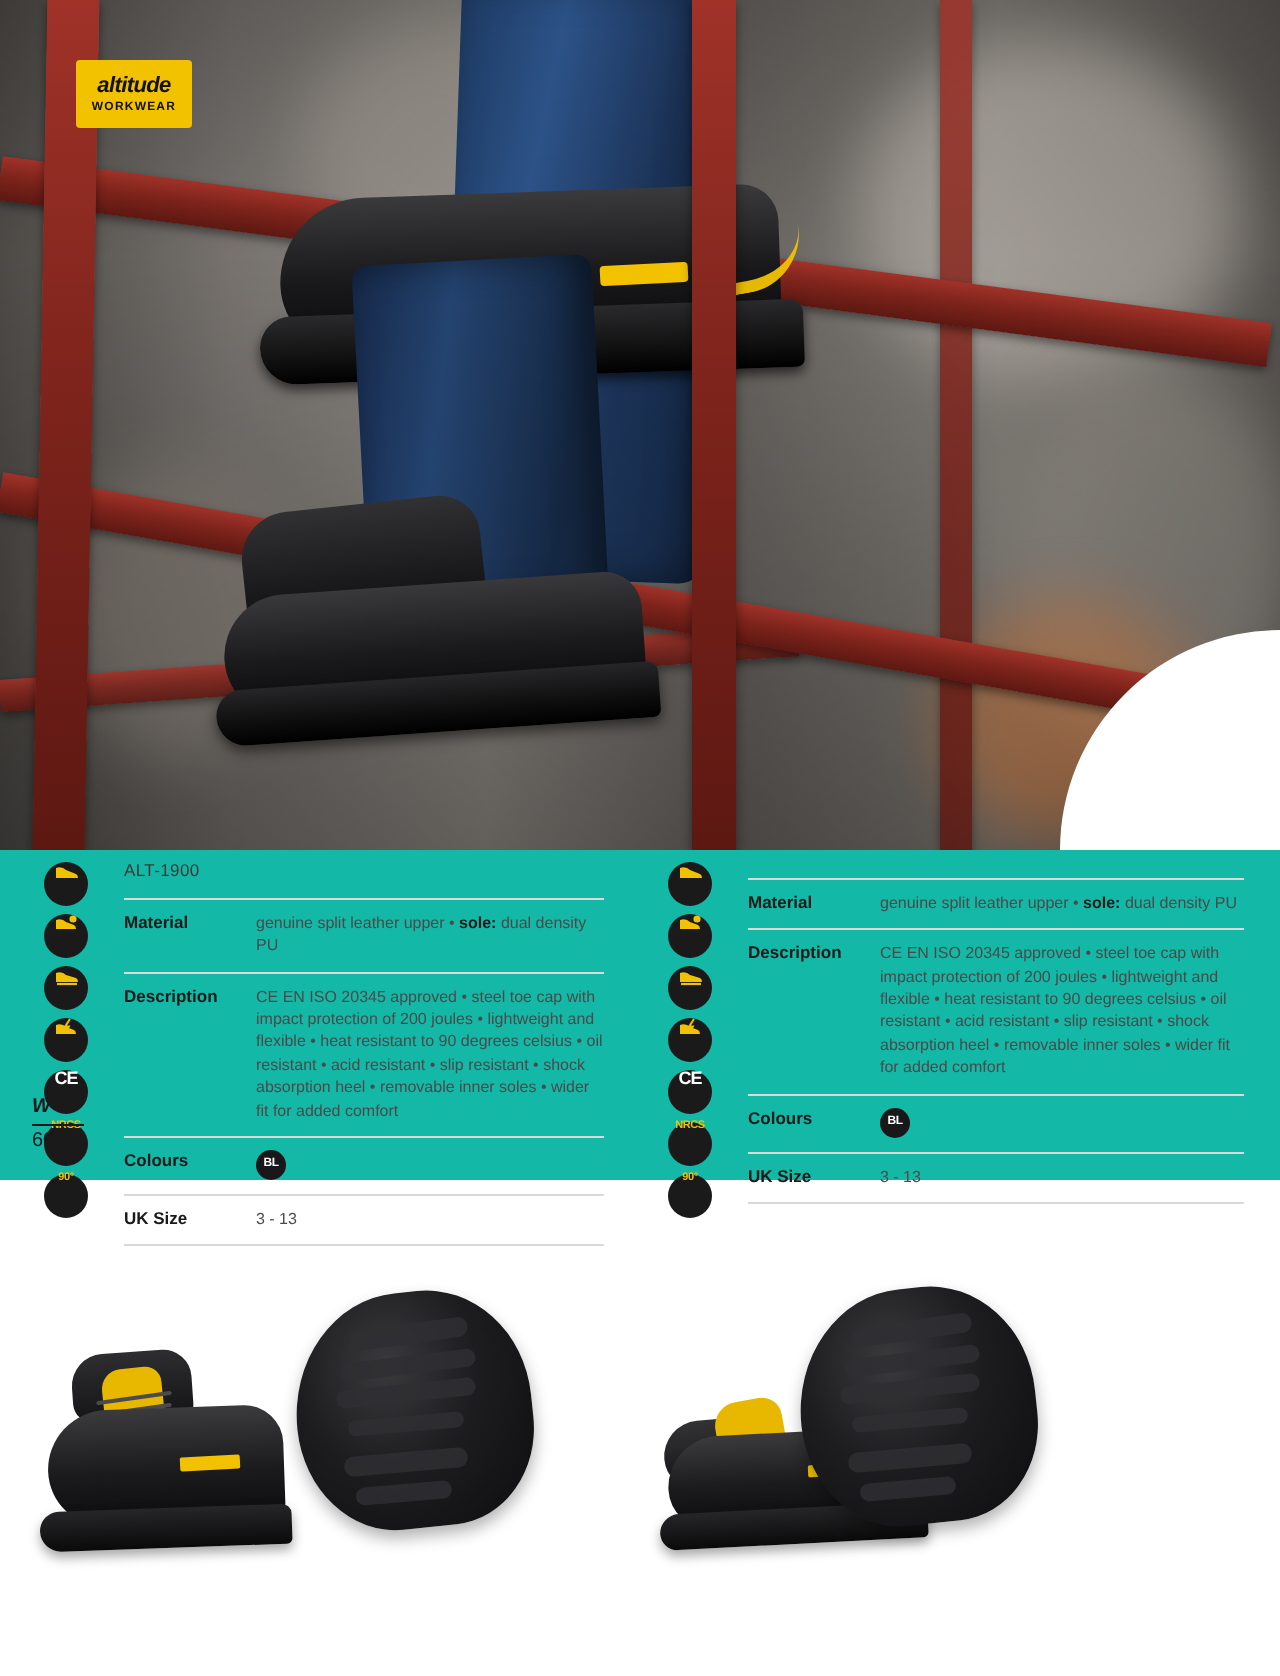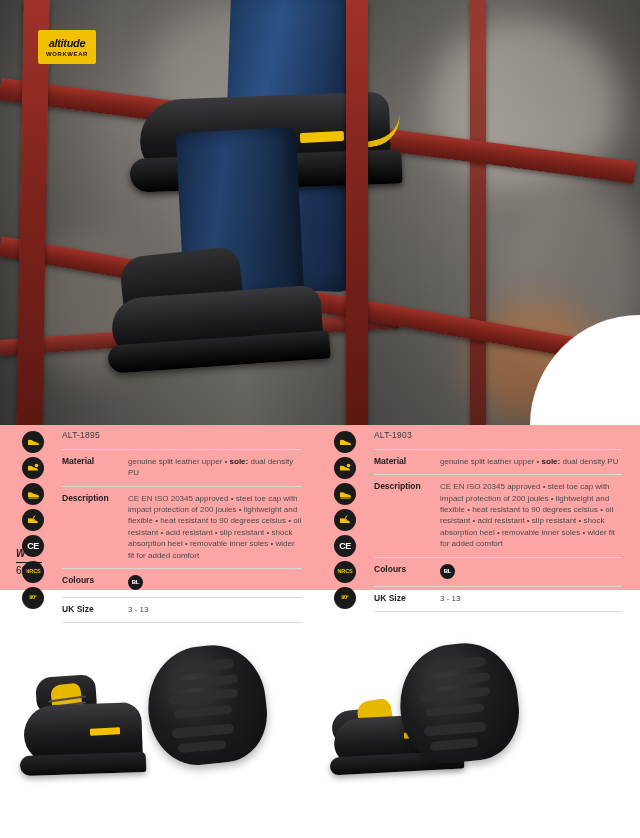--- a/index.html
+++ b/index.html
@@ -6,21 +6,21 @@
   html, body {
     margin: 0; padding: 0;
     width: 640px; height: 838px;
     background: #ffffff;
     font-family: "Liberation Sans", sans-serif;
     overflow: hidden;
   }
   #page {
     position: relative;
     width: 640px; height: 590px;
-    background: #fca5a5;
+    background: #14b8a6;
     padding-left: 20px;
   }
 
   
   .hero {
     position: absolute;
     top: 0; left: 0;
     width: 640px; height: 425px;
     overflow: hidden;
     background: #6d6a66;
@@ -149,21 +149,21 @@
   .col.right { padding-left: 14px; }
 
   .col-head { display: flex; }
   .icon-stack {
     width: 34px; flex: 0 0 34px;
     display: flex; flex-direction: column; gap: 4px; padding-top: 1px;
   }
   .icon-badge {
     width: 22px; height: 22px; border-radius: 50%;
     background: #1a1a1a;
-    display: flex; align-items: center; justify-content: center;
+    display: flex; align-items: flex-start; justify-content: center;
     color: #f2c200; font-size: 7px; font-weight: bold;
     line-height: 1;
   }
   .icon-badge.ce { color: #fff; font-size: 9px; letter-spacing:-0.5px;}
   .icon-badge.sml { font-size: 5.5px; letter-spacing: -0.2px; }
   .icon-badge svg { display:block; }
 
   .col-body { flex: 1; padding-left: 6px; }
   .sku { font-size: 8.5px; color: #3a3a3a; letter-spacing: .2px; }
   .pname { font-size: 12.5px; font-weight: bold; color: #111; margin-top: 3px; letter-spacing: -0.1px; }
@@ -299,21 +299,21 @@
           </div>
           <div class="icon-badge sml">
             <span>NRCS</span>
           </div>
           <div class="icon-badge sml">
             <span>90°</span>
           </div>
         </div>
 
         <div class="col-body">
-          <div class="sku">ALT-1895</div>
+          <div class="sku">ALT-1900</div>
 
           <table class="spec">
             <tbody>
                 <tr>
               <td class="k">Material</td>
               <td class="v">genuine split leather upper • <b>sole:</b> dual density PU</td>
             </tr>
             <tr>
               <td class="k">Description</td>
               <td class="v">CE EN ISO 20345 approved • steel toe cap with impact protection of 200 joules • lightweight and flexible • heat resistant to 90 degrees celsius • oil resistant • acid resistant • slip resistant • shock absorption heel • removable inner soles • wider fit for added comfort</td>
@@ -365,21 +365,20 @@
           </div>
           <div class="icon-badge sml">
             <span>NRCS</span>
           </div>
           <div class="icon-badge sml">
             <span>90°</span>
           </div>
         </div>
 
         <div class="col-body">
-          <div class="sku">ALT-1903</div>
 
           <table class="spec">
             <tbody>
                 <tr>
               <td class="k">Material</td>
               <td class="v">genuine split leather upper • <b>sole:</b> dual density PU</td>
             </tr>
             <tr>
               <td class="k">Description</td>
               <td class="v">CE EN ISO 20345 approved • steel toe cap with impact protection of 200 joules • lightweight and flexible • heat resistant to 90 degrees celsius • oil resistant • acid resistant • slip resistant • shock absorption heel • removable inner soles • wider fit for added comfort</td>

